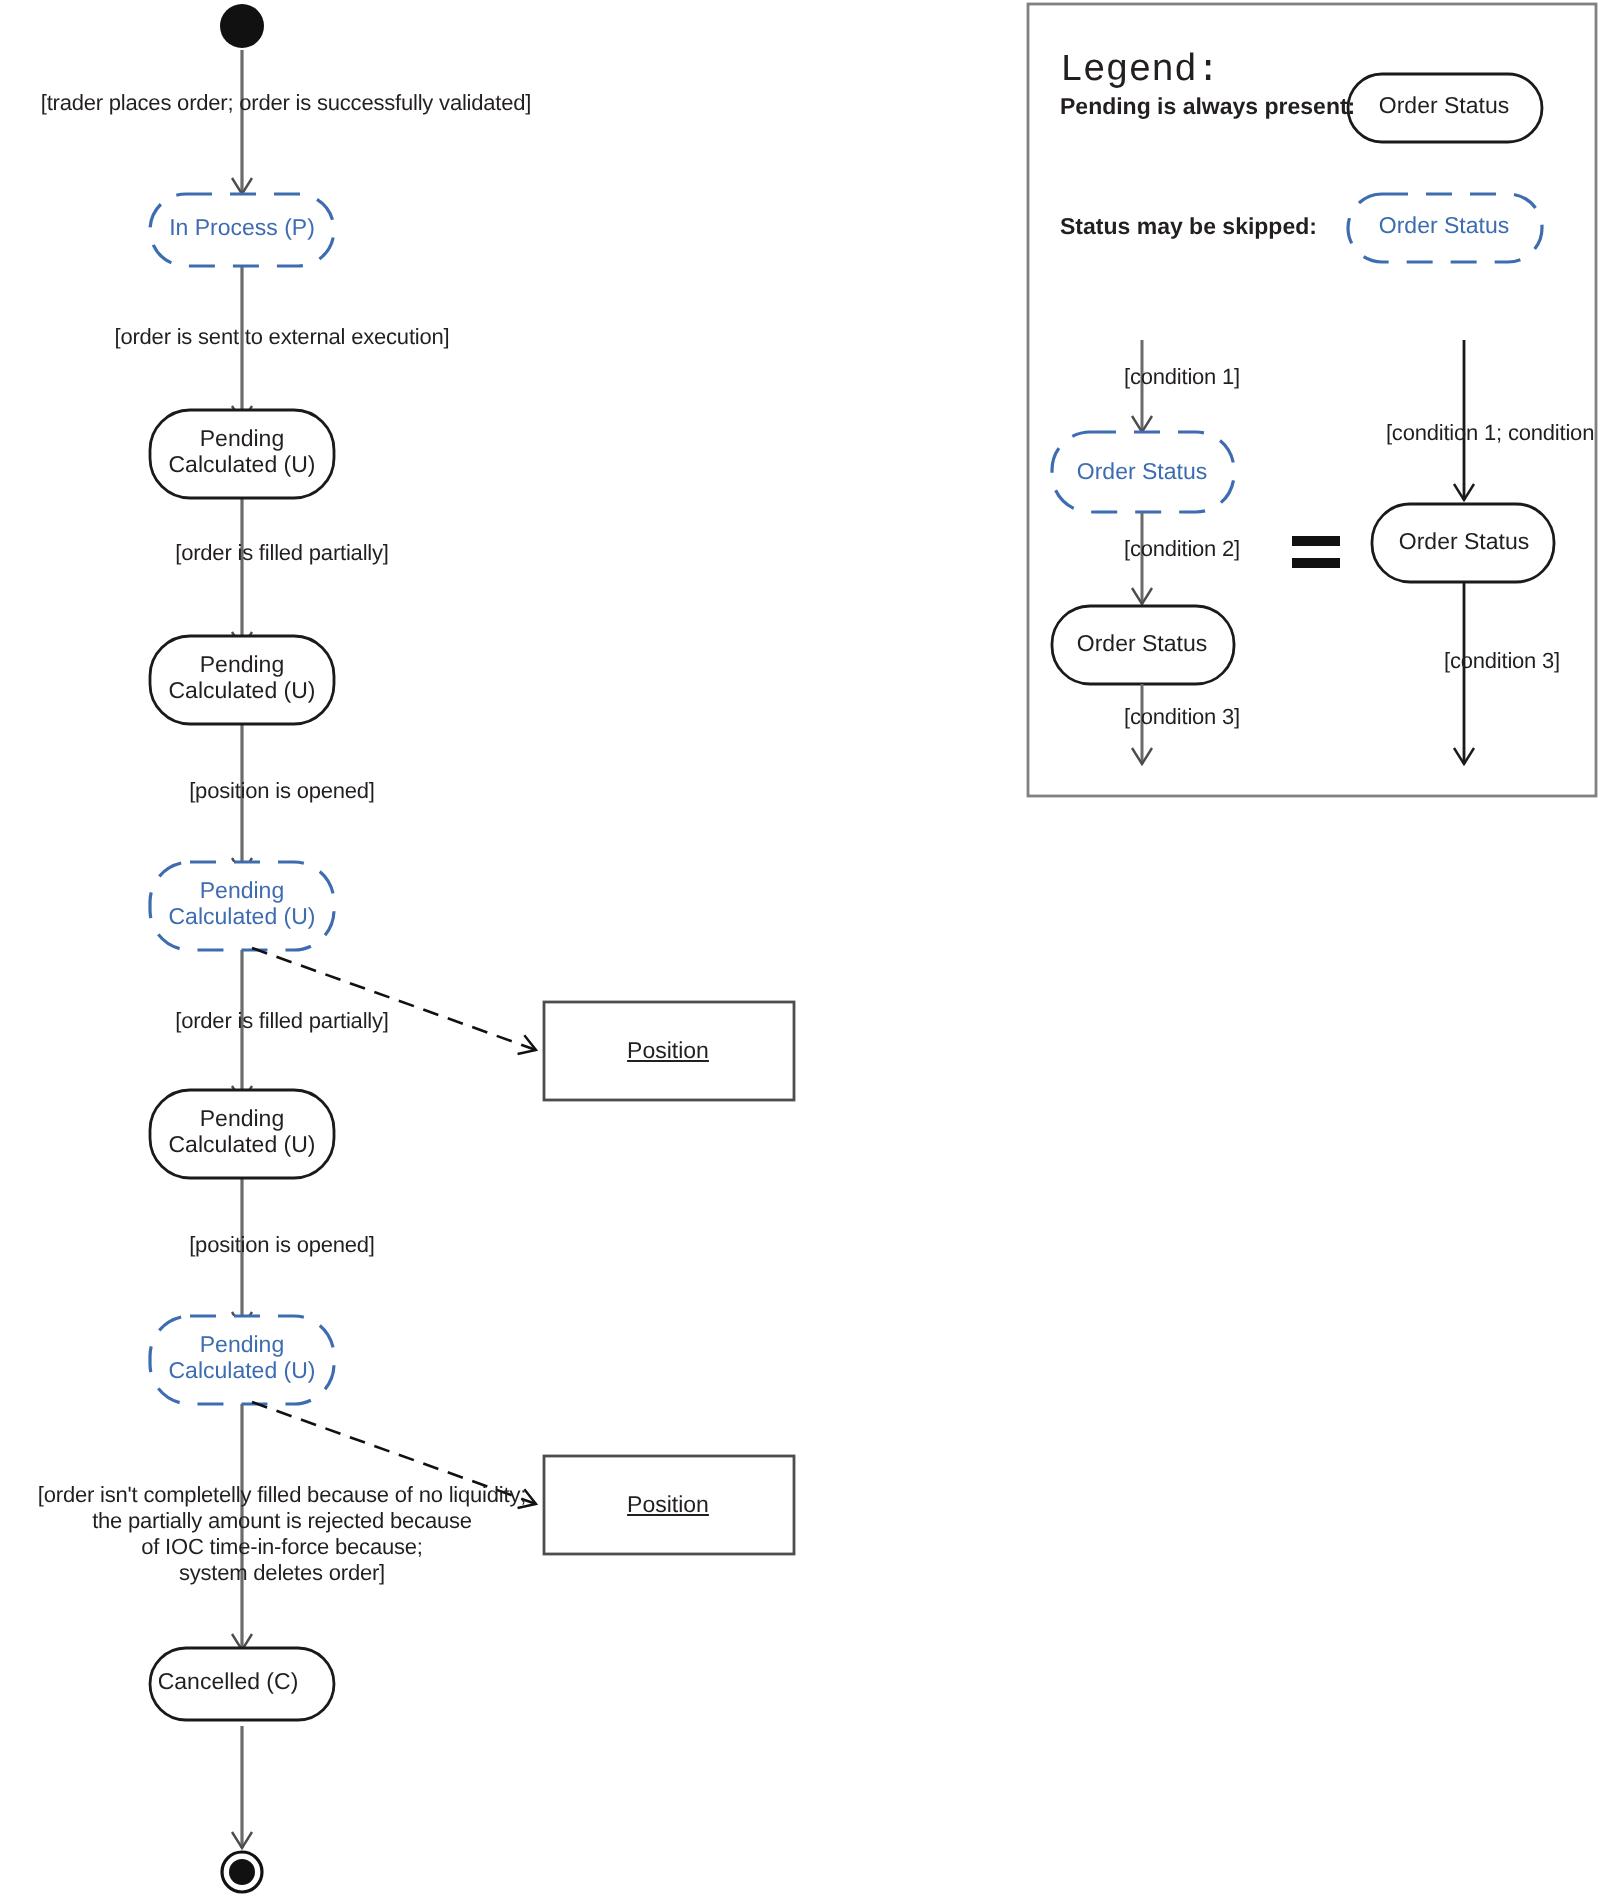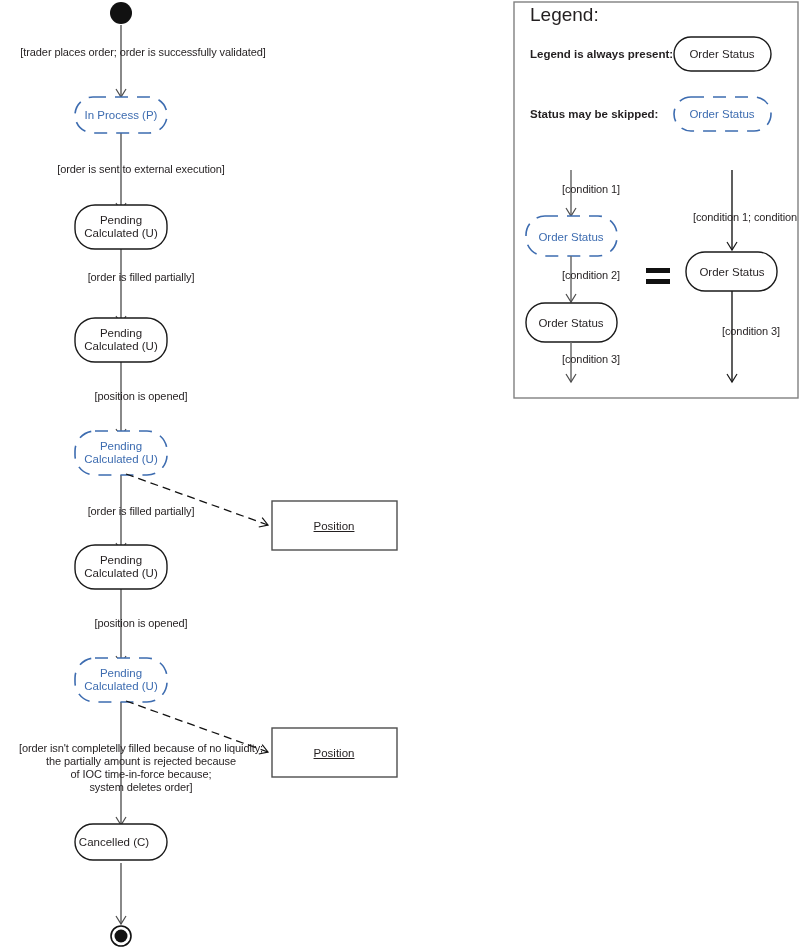--- a/index.html
+++ b/index.html
@@ -173,23 +173,23 @@
   <div class="lbl center" style="left:121px; top:163px;">[order is sent to external execution]</div>
   <div class="lbl center" style="left:121px; top:271px;">[order is filled partially]</div>
   <div class="lbl center" style="left:121px; top:390px;">[position is opened]</div>
   <div class="lbl center" style="left:121px; top:505px;">[order is filled partially]</div>
   <div class="lbl center" style="left:121px; top:617px;">[position is opened]</div>
   <div class="lbl center" style="left:121px; top:742px;"><span>[order isn't completelly filled because of no liquidity;</span><br><span>the partially amount is rejected because</span><br><span>of IOC time-in-force because;</span><br><span>system deletes order]</span></div>
 
   <div class="pos-label" style="left:334px; top:526px;">Position</div>
   <div class="pos-label" style="left:334px; top:753px;">Position</div>
 
-  <div class="legend-title" style="left:530px; top:4px;">Legend:</div>
-
-  <div class="legend-cap" style="left:530px; top:48px;">Legend is always present:</div>
+  <div class="legend-title" style="left:530px; top:24px;font-family:Liberation Mono, monospace;">Legend:</div>
+
+  <div class="legend-cap" style="left:530px; top:48px;">Pending is always present:</div>
   <div class="nodetext" style="left:722px; top:54px;">Order Status</div>
 
   <div class="legend-cap" style="left:530px; top:108px;">Status may be skipped:</div>
   <div class="nodetext blue" style="left:722px; top:114px;">Order Status</div>
 
   <div class="lbl center" style="left:571px; top:183px;">[condition 1]</div>
   <div class="nodetext blue" style="left:571px; top:237px;">Order Status</div>
   <div class="lbl center" style="left:571px; top:269px;">[condition 2]</div>
   <div class="nodetext" style="left:571px; top:323px;">Order Status</div>
   <div class="lbl center" style="left:571px; top:353px;">[condition 3]</div>

